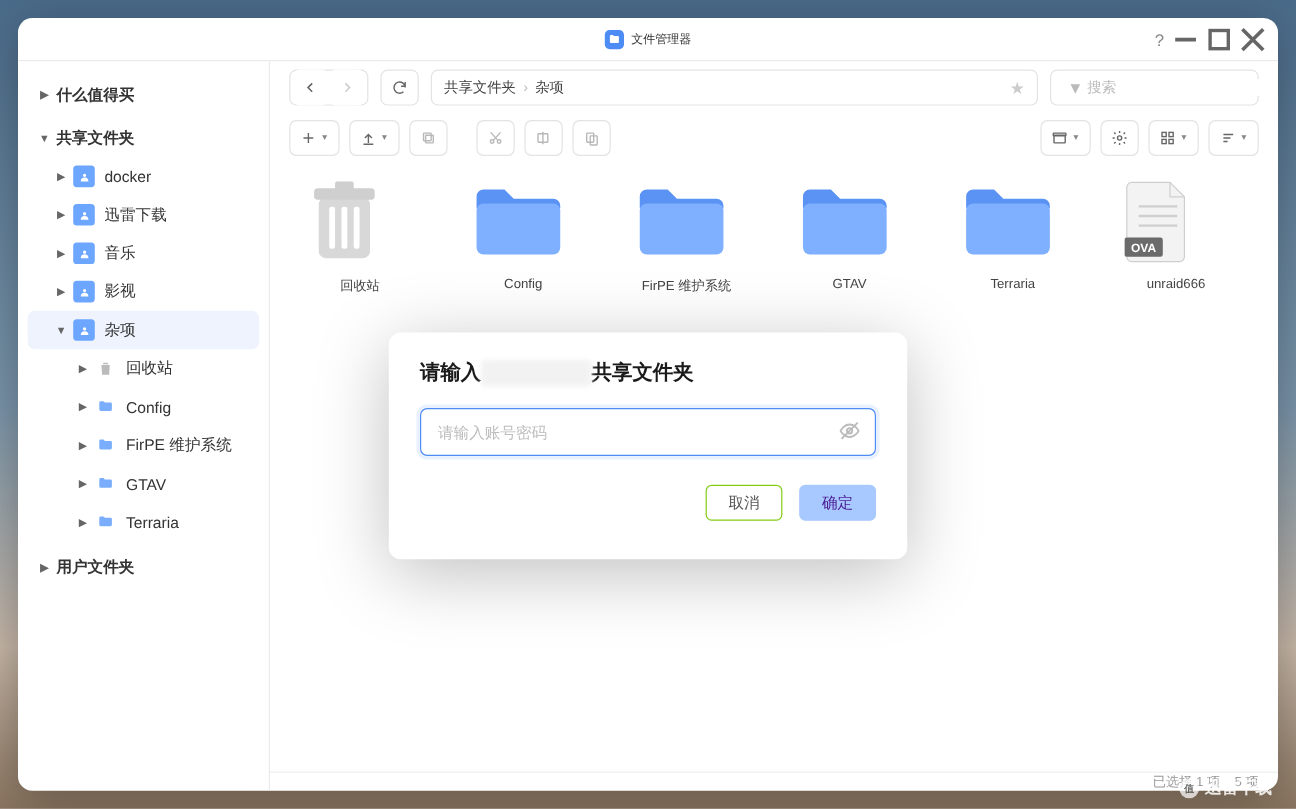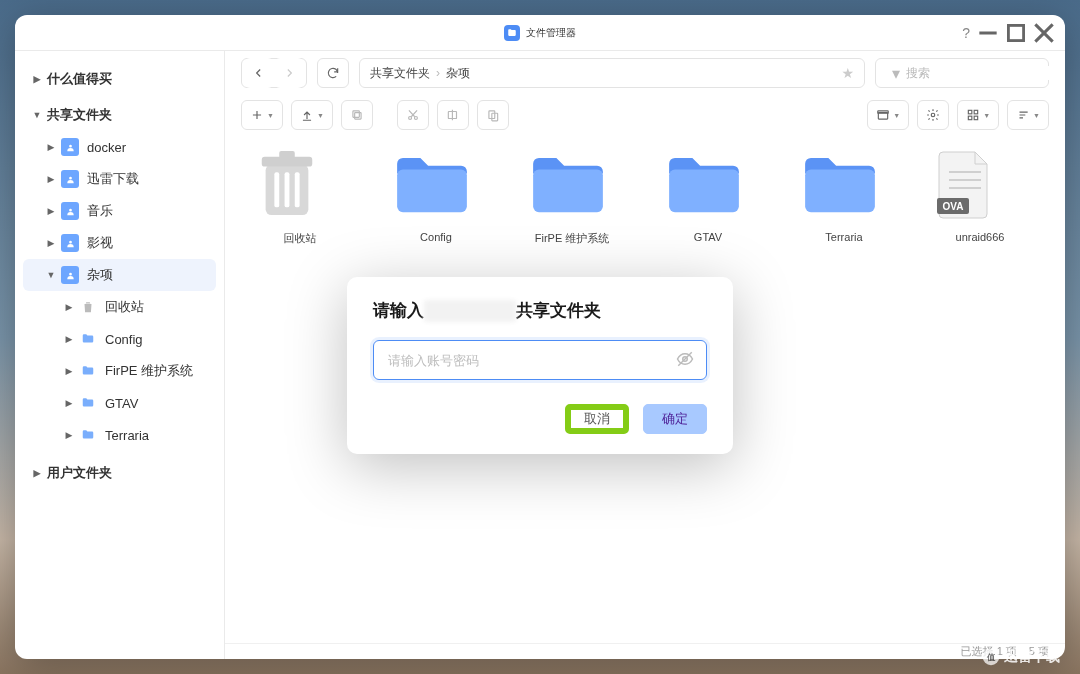--- a/index.html
+++ b/index.html
@@ -111,22 +111,22 @@
   height: 16px; border-top: 1px solid #f0f0f0; font-size: 11px; color: #999;
   display: flex; align-items: center; justify-content: flex-end; padding: 0 16px; gap: 12px;
 }
 
 
 .modal-backdrop {
   position: absolute; inset: 0; display: flex; align-items: flex-start;
   justify-content: center; padding-top: 262px; pointer-events: none;
 }
 .modal {
-  width: 386px; background: #fff; border-radius: 10px;
-  box-shadow: 0 12px 60px rgba(0,0,0,.25); padding: 22px 26px 20px;
+  width: 432px; background: #fff; border-radius: 10px;
+  box-shadow: 0 12px 60px rgba(0,0,0,.25); padding: 22px 26px 32px;
   pointer-events: auto;
 }
 .modal-title { font-size: 17px; font-weight: 700; color: #1a1a1a;
   display: flex; align-items: center; margin-bottom: 18px; white-space: pre; }
 .modal-title .blur {
   display: inline-block; width: 92px; height: 22px; background: #f2f2f2;
   filter: blur(2px); border-radius: 2px;
 }
 .modal-input-wrap {
   position: relative; border: 1.5px solid #4d8cf5; border-radius: 6px;
@@ -140,21 +140,21 @@
 .modal-input-wrap .eye {
   position: absolute; right: 12px; color: #bbb; font-size: 14px;
 }
 .modal-actions {
   display: flex; justify-content: flex-end; gap: 14px; margin-top: 24px;
 }
 .mbtn {
   height: 30px; min-width: 64px; border-radius: 5px; font-size: 13px;
   display: flex; align-items: center; justify-content: center; cursor: pointer;
 }
-.mbtn.cancel { background: #fff; border: 6px solid #84cc16; color: #555; }
+.mbtn.cancel { background: #fff; border: 1px solid #84cc16; color: #555; }
 .mbtn.confirm { background: #a8c9ff; border: 1px solid #a8c9ff; color: #4c1d95; }
 .drop-caret { font-size: 7px; margin-left: 3px; color: #888; }
 </style>
 </head>
 <body>
 
 <div class="app-window">
 
   <div class="titlebar">
     <div class="title">

